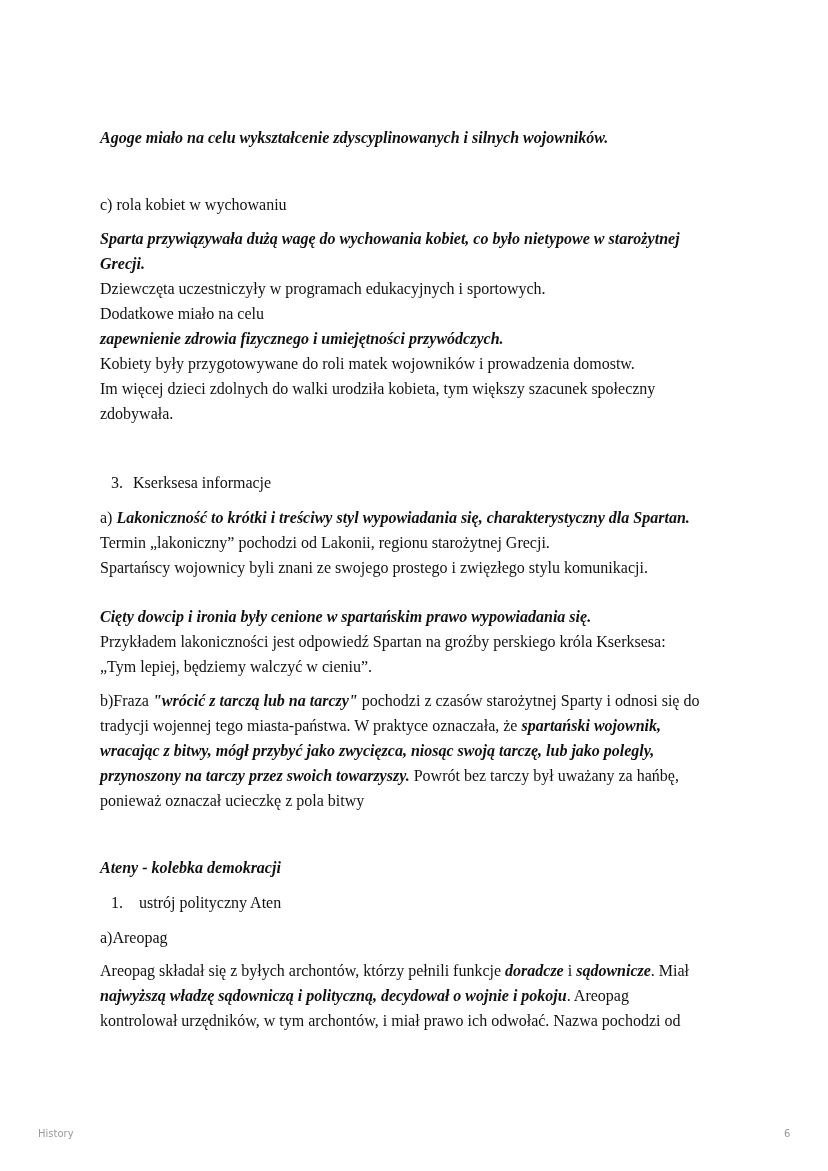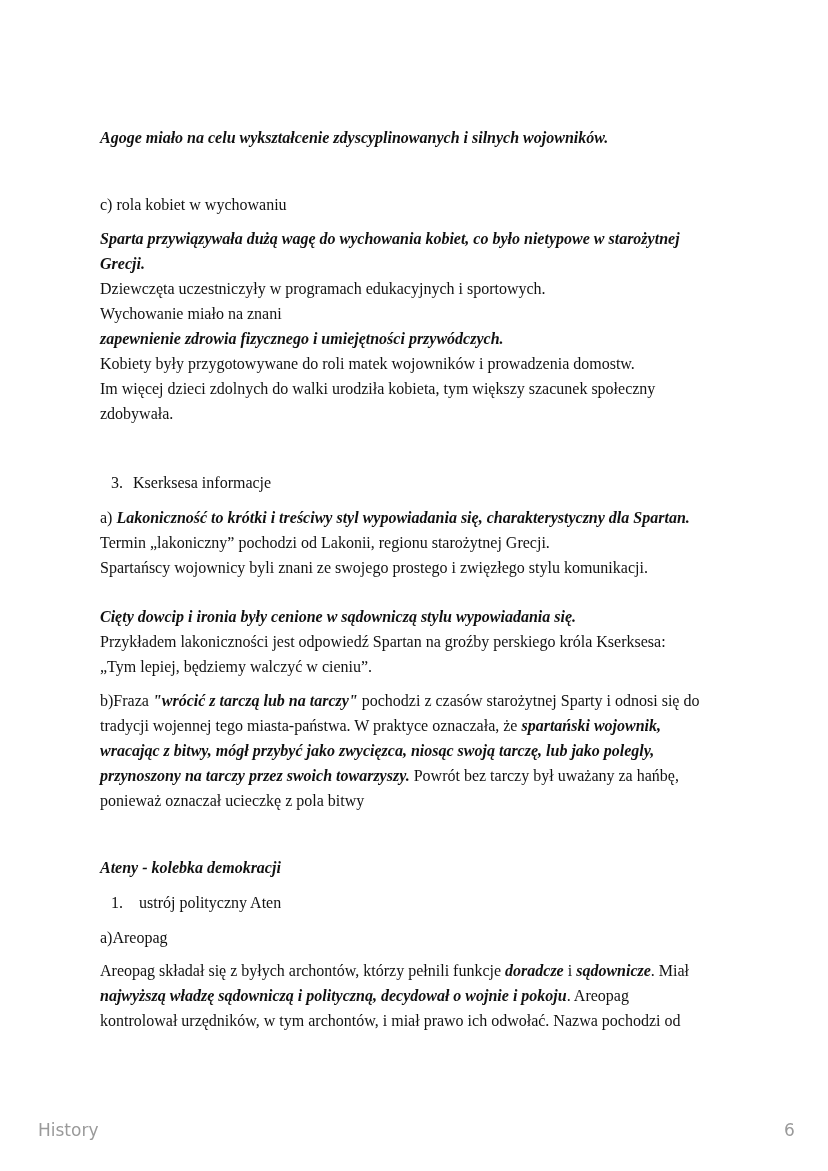--- a/index.html
+++ b/index.html
@@ -1,51 +1,51 @@
 <!DOCTYPE html>
 <html><head>
   <meta charset="utf-8">
   <style>
     html, body { margin: 0; padding: 0; background: #ffffff; }
     body { width: 828px; height: 1171px; position: relative; overflow: hidden;
       font-family: "Liberation Serif", serif; color: #111; }
     .content { position: absolute; left: 100px; top: 0; width: 640px; font-size: 16px; line-height: 25px; }
     .line { position: absolute; left: 0; white-space: nowrap; }
     .bi { font-weight: bold; font-style: italic; }
-    .footer { position: absolute; font-family: "DejaVu Sans", sans-serif; font-size: 17px; color: #9a9a9a; }
+    .footer { position: absolute; font-family: "DejaVu Sans", sans-serif; font-size: 10px; color: #9a9a9a; margin-top: 8px; }
   </style>
 </head>
 <body>
 
 <div class="content">
   <div class="line bi" style="top:125px">Agoge miało na celu wykształcenie zdyscyplinowanych i silnych wojowników.</div>
 
   <div class="line" style="top:192px">c) rola kobiet w wychowaniu</div>
 
   <div class="line bi" style="top:226px">Sparta przywiązywała dużą wagę do wychowania kobiet, co było nietypowe w starożytnej</div>
   <div class="line bi" style="top:251px">Grecji.</div>
   <div class="line" style="top:276px">Dziewczęta uczestniczyły w programach edukacyjnych i sportowych.</div>
-  <div class="line" style="top:301px">Wychowanie miało na znani</div>
+  <div class="line" style="top:301px">Dodatkowe miało na celu</div>
   <div class="line bi" style="top:326px">zapewnienie zdrowia fizycznego i umiejętności przywódczych.</div>
   <div class="line" style="top:351px">Kobiety były przygotowywane do roli matek wojowników i prowadzenia domostw.</div>
   <div class="line" style="top:376px">Im więcej dzieci zdolnych do walki urodziła kobieta, tym większy szacunek społeczny</div>
   <div class="line" style="top:401px">zdobywała.</div>
 
   <div class="line" style="top:470px; left:11px">
     <span>3.</span>
     <span style="margin-left:6px">Kserksesa informacje</span>
   </div>
 
   <div class="line" style="top:505px">
     <span>a) </span><span class="bi">Lakoniczność to krótki i treściwy styl wypowiadania się, charakterystyczny dla Spartan.</span>
   </div>
   <div class="line" style="top:530px">Termin „lakoniczny” pochodzi od Lakonii, regionu starożytnej Grecji.</div>
   <div class="line" style="top:555px">Spartańscy wojownicy byli znani ze swojego prostego i zwięzłego stylu komunikacji.</div>
 
-  <div class="line bi" style="top:604px">Cięty dowcip i ironia były cenione w sądowniczą stylu wypowiadania się.</div>
+  <div class="line bi" style="top:604px">Cięty dowcip i ironia były cenione w spartańskim prawo wypowiadania się.</div>
   <div class="line" style="top:629px">Przykładem lakoniczności jest odpowiedź Spartan na groźby perskiego króla Kserksesa:</div>
   <div class="line" style="top:654px">„Tym lepiej, będziemy walczyć w cieniu”.</div>
 
   <div class="line" style="top:688px">
     <span>b)Fraza </span><span class="bi">"wrócić z tarczą lub na tarczy"</span><span> pochodzi z czasów starożytnej Sparty i odnosi się do</span>
   </div>
   <div class="line" style="top:713px">
     <span>tradycji wojennej tego miasta-państwa. W praktyce oznaczała, że </span><span class="bi">spartański wojownik,</span>
   </div>
   <div class="line bi" style="top:738px">wracając z bitwy, mógł przybyć jako zwycięzca, niosąc swoją tarczę, lub jako polegly,</div>

